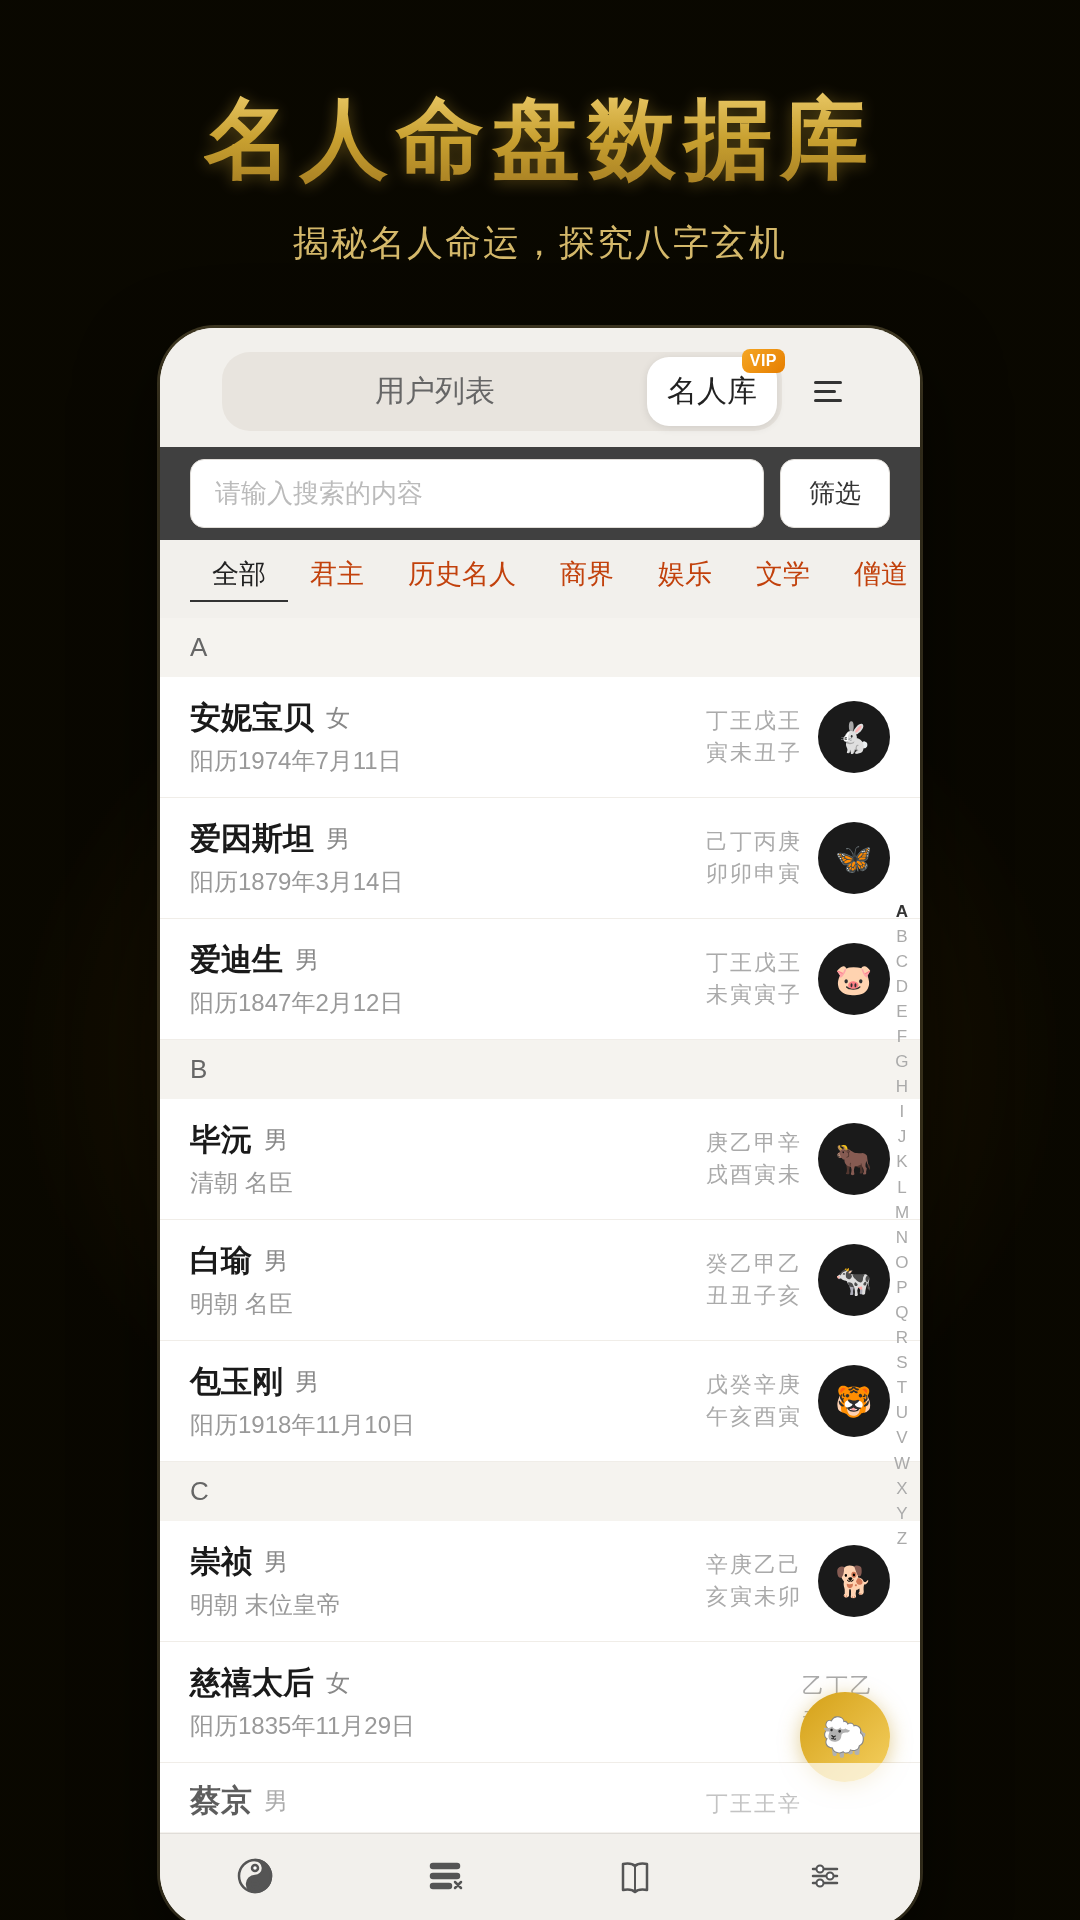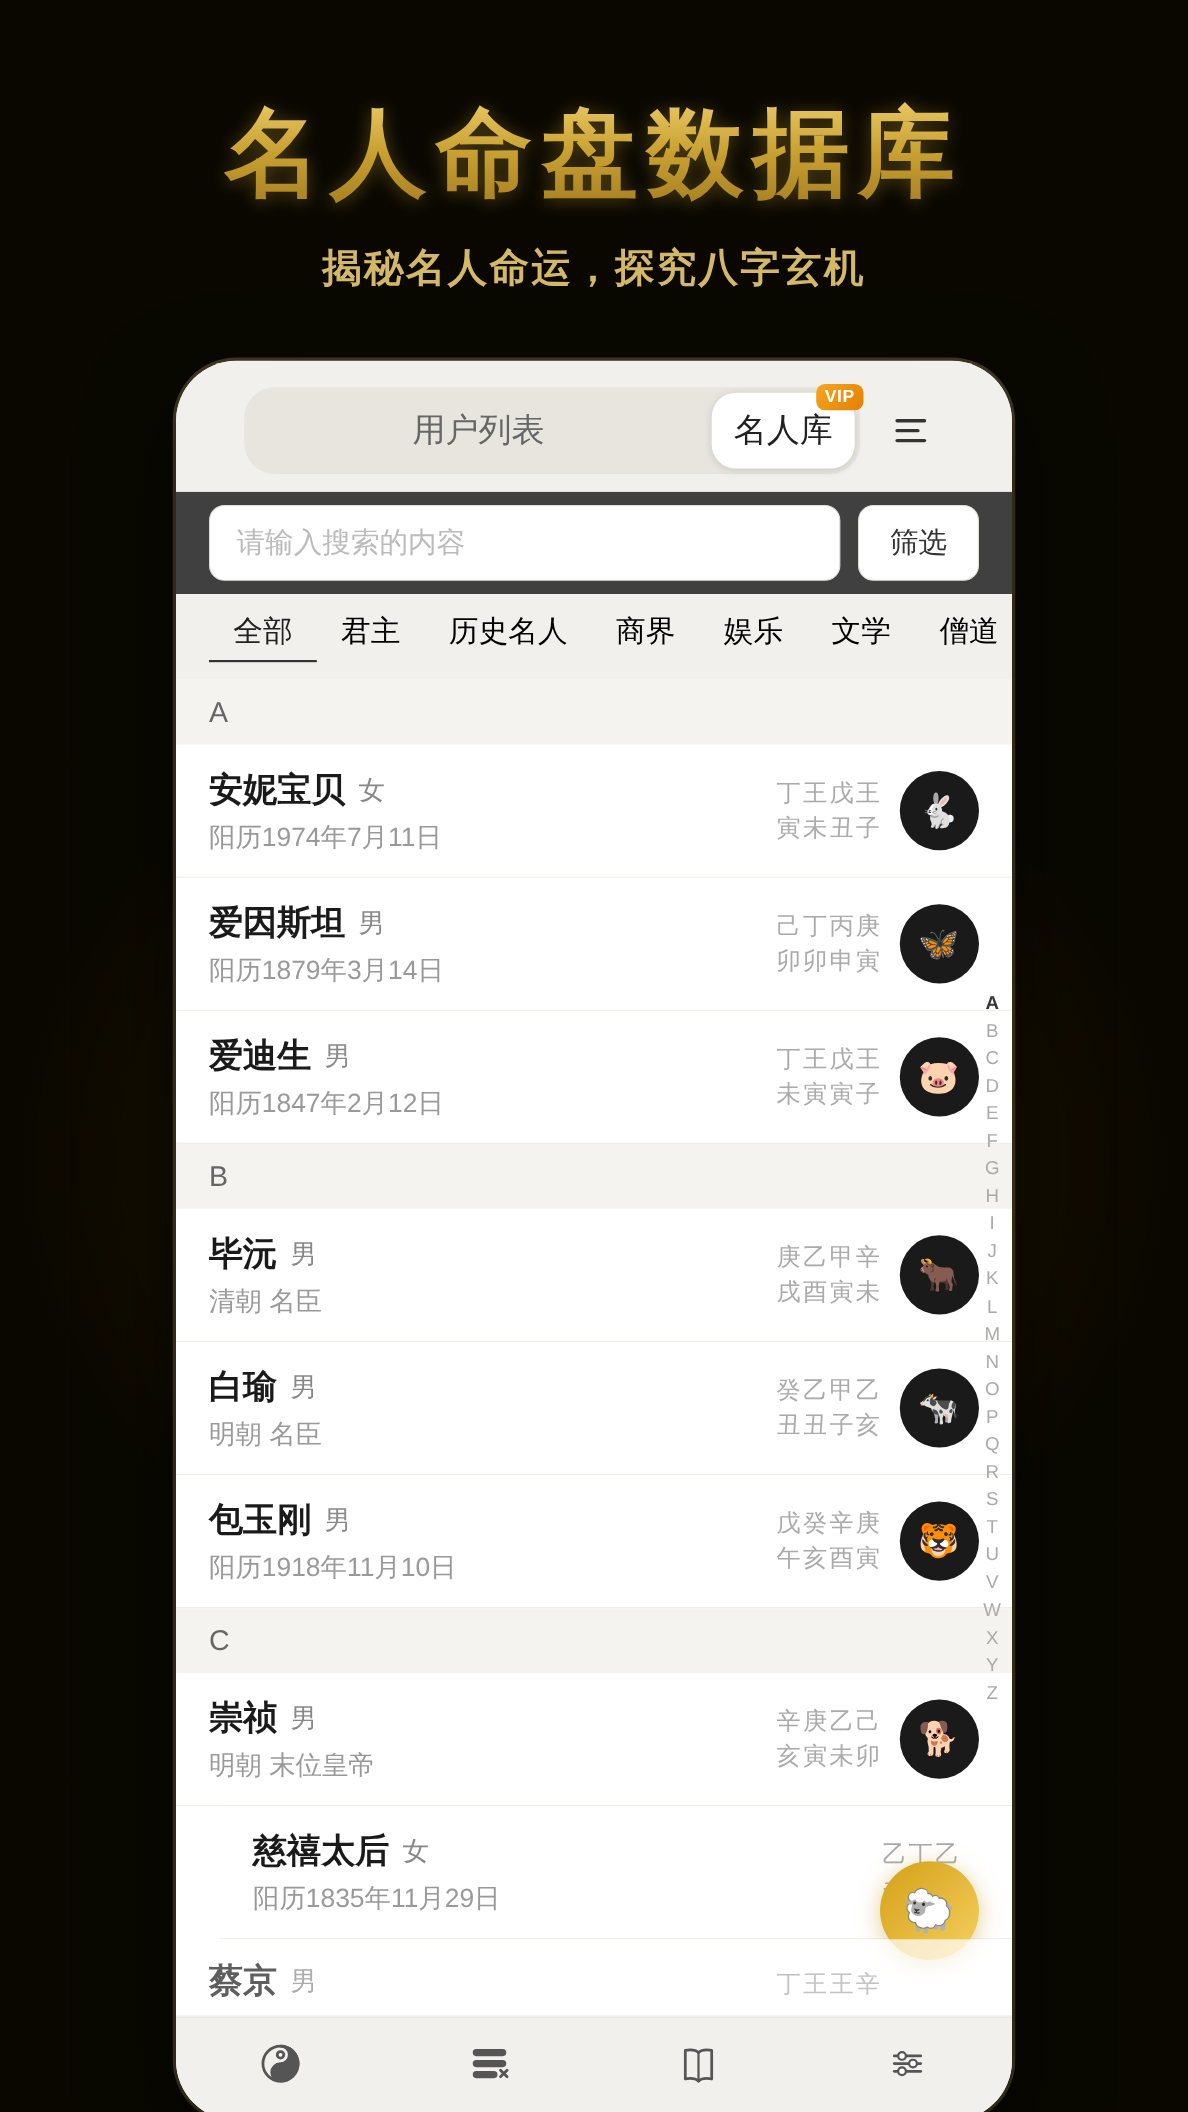--- a/index.html
+++ b/index.html
@@ -54,21 +54,21 @@
       filter: drop-shadow(0 2px 8px rgba(200,160,50,0.4));
       text-decoration: underline;
     }
 
     .sub-title {
       font-size: 36px;
       color: #d4b86a;
       text-align: center;
       letter-spacing: 2px;
       margin-bottom: 60px;
-      font-weight: 700;
+      font-weight: 400;
     }
 
     
     .phone-mockup {
       width: 760px;
       background: #f2f0ec;
       border-radius: 55px;
       box-shadow: 0 30px 80px rgba(0,0,0,0.6), 0 0 0 3px rgba(200,180,120,0.3);
       overflow: hidden;
       position: relative;
@@ -193,21 +193,21 @@
       display: flex;
       padding: 8px 30px 16px;
       background: #f2f0ec;
       gap: 0;
       overflow-x: auto;
     }
 
     .cat-tab {
       font-size: 27px;
       padding: 8px 22px;
-      color: #000000;
+      color: #c2410c;
       cursor: pointer;
       white-space: nowrap;
       font-weight: 400;
     }
 
     .cat-tab.active {
       color: #222;
       font-weight: 400;
       border-bottom: 2px solid #333;
     }
@@ -550,21 +550,21 @@
           </div>
           <div class="item-bazi">
             <div class="bazi-row">辛庚乙己</div>
             <div class="bazi-row">亥寅未卯</div>
           </div>
           <div class="item-avatar dark">
             <span class="avatar-zodiac zodiac-rabbit">🐕</span>
           </div>
         </div>
 
-        <div class="list-item" style="position:relative;margin-left:40px;">
+        <div class="list-item" style="position:relative;">
           <div class="item-info">
             <div class="item-name-row">
               <span class="item-name">慈禧太后</span>
               <span class="item-gender">女</span>
             </div>
             <div class="item-date">阳历1835年11月29日</div>
           </div>
           <div class="item-bazi">
             <div class="bazi-row">乙丁乙</div>
             <div class="bazi-row">未亥丑</div>

